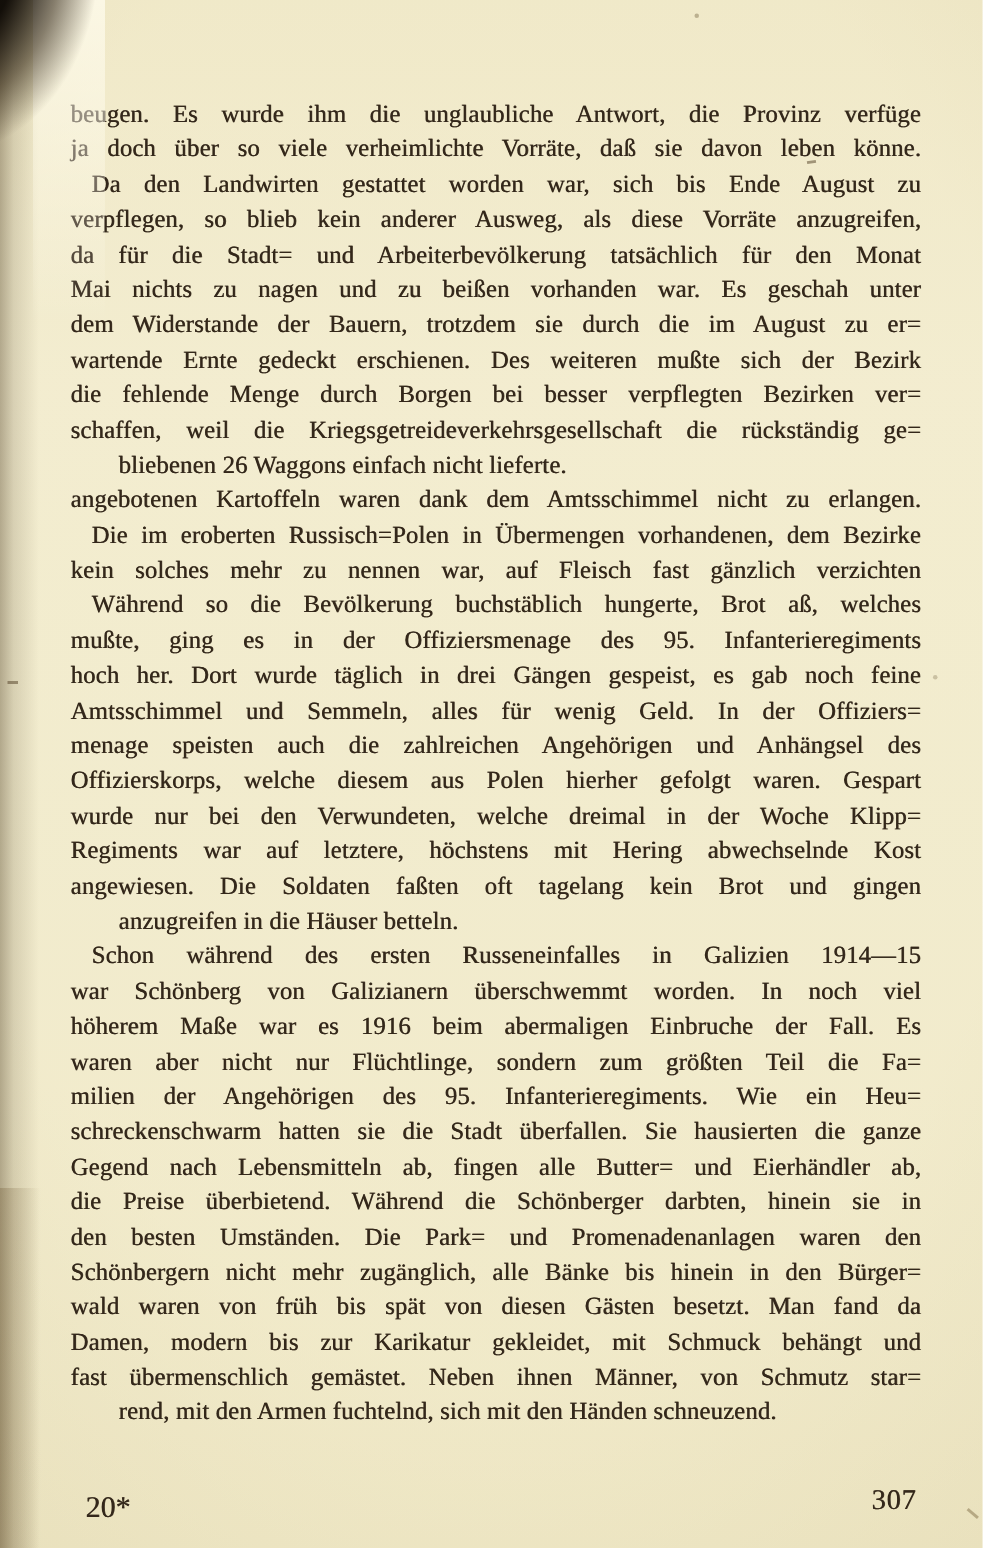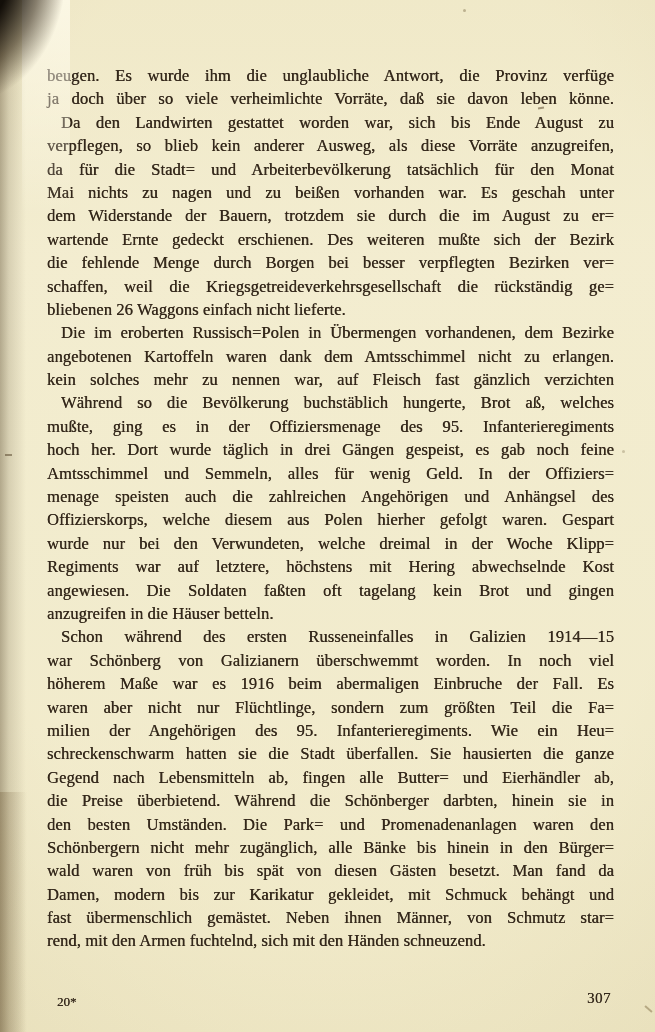--- a/index.html
+++ b/index.html
@@ -22,34 +22,34 @@
   }
   .line {
     height: 23.4px;
     line-height: 23.4px;
     font-size: 16.5px;
     letter-spacing: 0.1px;
     white-space: normal;
     text-shadow: 0.35px 0 0 rgba(51,39,26,0.85);
   }
   .line.justify { text-align: justify; text-align-last: justify; }
-  .line.noj { text-align: left; }
+  .line.noj { text-align: left; margin-left: 32px; }
   .line.indent { text-indent: 14px; }
   .footer-left {
     position: absolute;
     left: 57px;
     top: 994px;
-    font-size: 13px;
+    font-size: 20px;
     text-shadow: 0.3px 0 0 rgba(51,39,26,0.8);
   }
   .footer-right {
     position: absolute;
     right: 44px;
     top: 990px;
-    font-size: 15px;
+    font-size: 19px;
     letter-spacing: 0.5px;
     text-shadow: 0.3px 0 0 rgba(51,39,26,0.8);
   }
   
   .edge-left {
     position: absolute; left: 0; top: 0; width: 28px; height: 100%;
     background: linear-gradient(to right,
       rgba(74,58,32,0.38) 0px,
       rgba(74,58,32,0.16) 9px,
       rgba(74,58,32,0.0) 26px);
@@ -90,22 +90,22 @@
       <div class="line justify">ja doch über so viele verheimlichte Vorräte, daß sie davon leben könne.</div>
       <div class="line justify indent">Da den Landwirten gestattet worden war, sich bis Ende August zu</div>
       <div class="line justify">verpflegen, so blieb kein anderer Ausweg, als diese Vorräte anzugreifen,</div>
       <div class="line justify">da für die Stadt= und Arbeiterbevölkerung tatsächlich für den Monat</div>
       <div class="line justify">Mai nichts zu nagen und zu beißen vorhanden war.  Es geschah unter</div>
       <div class="line justify">dem Widerstande der Bauern, trotzdem sie durch die im August zu er=</div>
       <div class="line justify">wartende Ernte gedeckt erschienen.  Des weiteren mußte sich der Bezirk</div>
       <div class="line justify">die fehlende Menge durch Borgen bei besser verpflegten Bezirken ver=</div>
       <div class="line justify">schaffen, weil die Kriegsgetreideverkehrsgesellschaft die rückständig ge=</div>
       <div class="line noj">bliebenen 26 Waggons einfach nicht lieferte.</div>
+      <div class="line justify">angebotenen Kartoffeln waren dank dem Amtsschimmel nicht zu erlangen.</div>
       <div class="line justify indent">Die im eroberten Russisch=Polen in Übermengen vorhandenen, dem Bezirke</div>
-      <div class="line justify">angebotenen Kartoffeln waren dank dem Amtsschimmel nicht zu erlangen.</div>
       <div class="line justify">kein solches mehr zu nennen war, auf Fleisch fast gänzlich verzichten</div>
       <div class="line justify indent">Während so die Bevölkerung buchstäblich hungerte, Brot aß, welches</div>
       <div class="line justify">mußte, ging es in der Offiziersmenage des 95. Infanterieregiments</div>
       <div class="line justify">hoch her.  Dort wurde täglich in drei Gängen gespeist, es gab noch feine</div>
       <div class="line justify">Amtsschimmel und Semmeln, alles für wenig Geld.  In der Offiziers=</div>
       <div class="line justify">menage speisten auch die zahlreichen Angehörigen und Anhängsel des</div>
       <div class="line justify">Offizierskorps, welche diesem aus Polen hierher gefolgt waren.  Gespart</div>
       <div class="line justify">wurde nur bei den Verwundeten, welche dreimal in der Woche Klipp=</div>
       <div class="line justify">Regiments war auf letztere, höchstens mit Hering abwechselnde Kost</div>
       <div class="line justify">angewiesen.  Die Soldaten faßten oft tagelang kein Brot und gingen</div>

